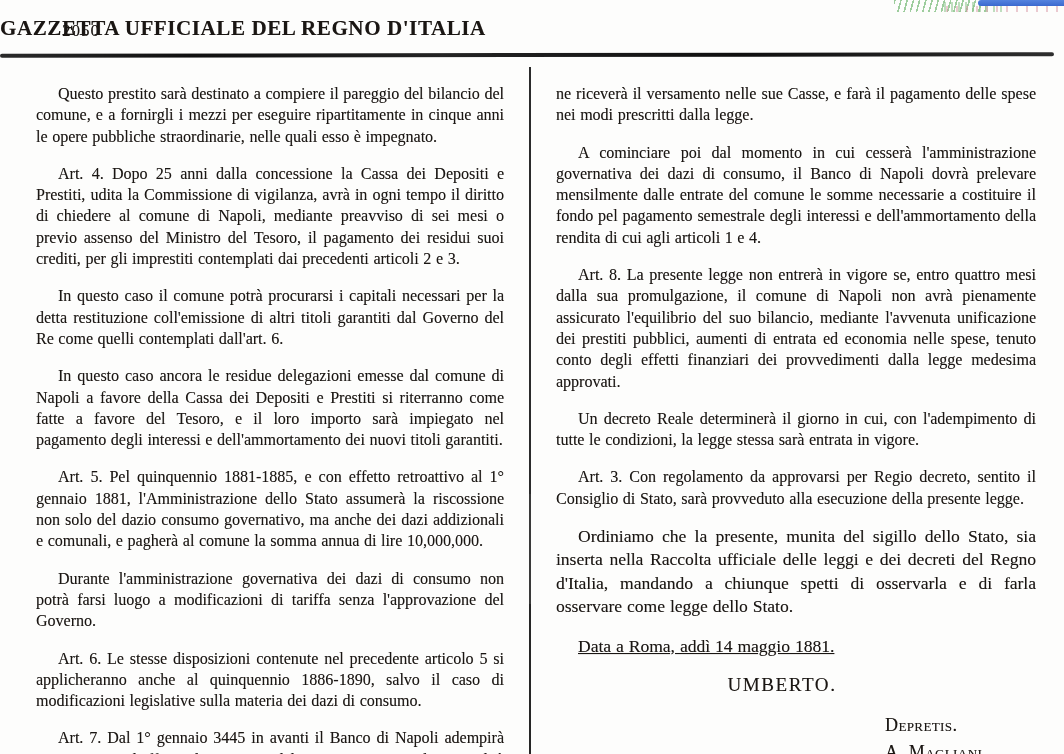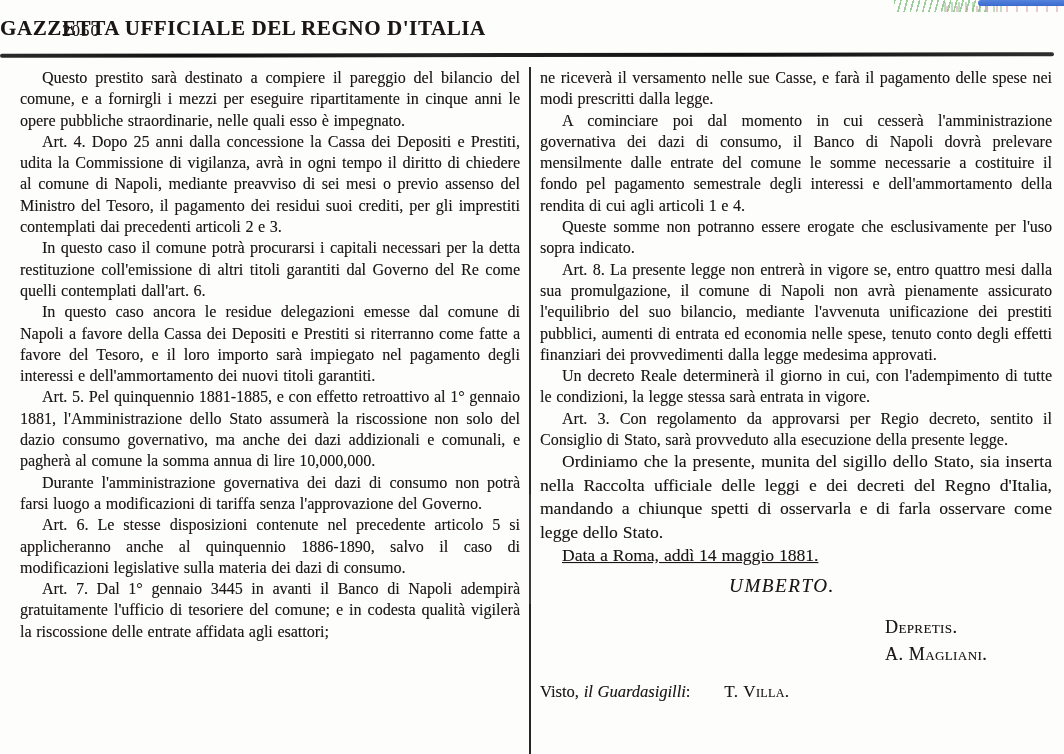--- a/index.html
+++ b/index.html
@@ -44,29 +44,28 @@
     position:absolute;right:0;top:6px;width:118px;height:6px;
     background:repeating-linear-gradient(90deg,rgba(216,151,165,.5) 0 1.6px,transparent 1.6px 10px);
   }
   
   .columns{display:flex;padding:10px 12px 0 20px;height:694px;overflow:hidden;}
   .col{font-size:16px;line-height:21.3px;text-align:justify;word-spacing:0.6px;}
   .col.left{width:500px;flex:none;}
   .col.right{flex:1;}
   .divider{flex:none;width:2px;margin:0 9px;height:688px;background:
     linear-gradient(180deg,#2b2b2b 0 62%,#3a3a3a 62% 78%,#262626 78%);}
-  .col p{margin:0;text-indent:22px;}
+  .col p{margin:16px;text-indent:22px;}
   .col p.noindent{text-indent:0;}
   
   .closing{font-size:17.5px;line-height:23.4px;}
   .dateline{margin-top:3px;text-decoration:underline;}
   .king-signature{
     text-align:center;font-size:19px;letter-spacing:1.6px;margin-top:8px;
     padding-right:28px;
-    font-style:italic;
   }
   .ministers{margin-top:17px;margin-left:345px;font-variant:small-caps;
     font-size:18px;line-height:27px;letter-spacing:0.4px;}
   .visto-line{margin-top:13px;font-size:16.5px;text-indent:0;}
   .visto-line .role{font-style:italic;}
   .visto-line .name{font-variant:small-caps;font-size:17px;letter-spacing:0.4px;margin-left:29px;}
 </style>
 </head>
 <body>
 
@@ -96,21 +95,20 @@
       <p>Durante l'amministrazione governativa dei dazi di consumo non potrà farsi luogo a modificazioni di tariffa senza l'approvazione del Governo.</p>
       <p>Art. 6. Le stesse disposizioni contenute nel precedente articolo 5 si applicheranno anche al quinquennio 1886-1890, salvo il caso di modificazioni legislative sulla materia dei dazi di consumo.</p>
       <p>Art. 7. Dal 1° gennaio 3445 in avanti il Banco di Napoli adempirà gratuitamente l'ufficio di tesoriere del comune; e in codesta qualità vigilerà la riscossione delle entrate affidata agli esattori;</p>
     </div>
 
     <div class="divider"></div>
 
     <div class="col right">
       <p class="noindent">ne riceverà il versamento nelle sue Casse, e farà il pagamento delle spese nei modi prescritti dalla legge.</p>
       <p>A cominciare poi dal momento in cui cesserà l'amministrazione governativa dei dazi di consumo, il Banco di Napoli dovrà prelevare mensilmente dalle entrate del comune le somme necessarie a costituire il fondo pel pagamento semestrale degli interessi e dell'ammortamento della rendita di cui agli articoli 1 e 4.</p>
-      <p>Queste somme non potranno essere erogate che esclusivamente per l'uso sopra indicato.</p>
       <p>Art. 8. La presente legge non entrerà in vigore se, entro quattro mesi dalla sua promulgazione, il comune di Napoli non avrà pienamente assicurato l'equilibrio del suo bilancio, mediante l'avvenuta unificazione dei prestiti pubblici, aumenti di entrata ed economia nelle spese, tenuto conto degli effetti finanziari dei provvedimenti dalla legge medesima approvati.</p>
       <p>Un decreto Reale determinerà il giorno in cui, con l'adempimento di tutte le condizioni, la legge stessa sarà entrata in vigore.</p>
       <p>Art. 3. Con regolamento da approvarsi per Regio decreto, sentito il Consiglio di Stato, sarà provveduto alla esecuzione della presente legge.</p>
       <p class="closing">Ordiniamo che la presente, munita del sigillo dello Stato, sia inserta nella Raccolta ufficiale delle leggi e dei decreti del Regno d'Italia, mandando a chiunque spetti di osservarla e di farla osservare come legge dello Stato.</p>
       <p class="closing dateline">Data a Roma, addì 14 maggio 1881.</p>
 
       <div class="king-signature">UMBERTO.</div>
       <div class="ministers">
         <div>Depretis.</div>
         <div>A. Magliani.</div>

